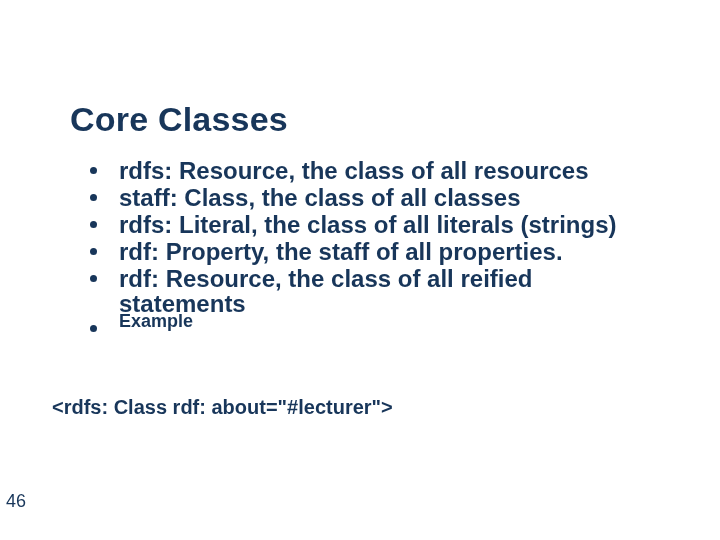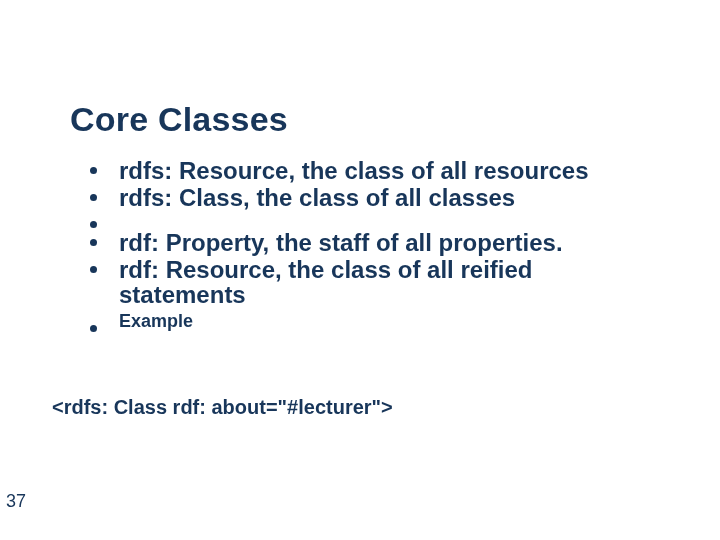--- a/index.html
+++ b/index.html
@@ -97,24 +97,25 @@
 
   <div class="title">Core Classes</div>
 
   <div class="bullets">
     <div class="bullet-row">
       <div class="dot"></div>
       <div class="bullet-text">rdfs: Resource, the class of all resources</div>
     </div>
     <div class="bullet-row">
       <div class="dot"></div>
-      <div class="bullet-text">rdfs: Class, the class of all classes</div>
+      <div class="bullet-text">staff: Class, the class of all classes</div>
     </div>
     <div class="bullet-row">
       <div class="dot"></div>
+      <div class="bullet-text">rdfs: Literal, the class of all literals (strings)</div>
     </div>
     <div class="bullet-row">
       <div class="dot"></div>
       <div class="bullet-text">rdf: Property, the staff of all properties.</div>
     </div>
     <div class="bullet-row">
       <div class="dot"></div>
       <div class="bullet-text">rdf: Resource, the class of all reified statements</div>
     </div>
   </div>
@@ -124,15 +125,15 @@
       <div class="dot"></div>
       <div class="example-label">Example</div>
     </div>
   </div>
 
   <div class="code-block">
     <div>&lt;rdfs: Class rdf: about="#lecturer"&gt;</div>
     
   </div>
 
-  <div class="page-num">37</div>
+  <div class="page-num">46</div>
 
 </div>
 
 </body></html>

